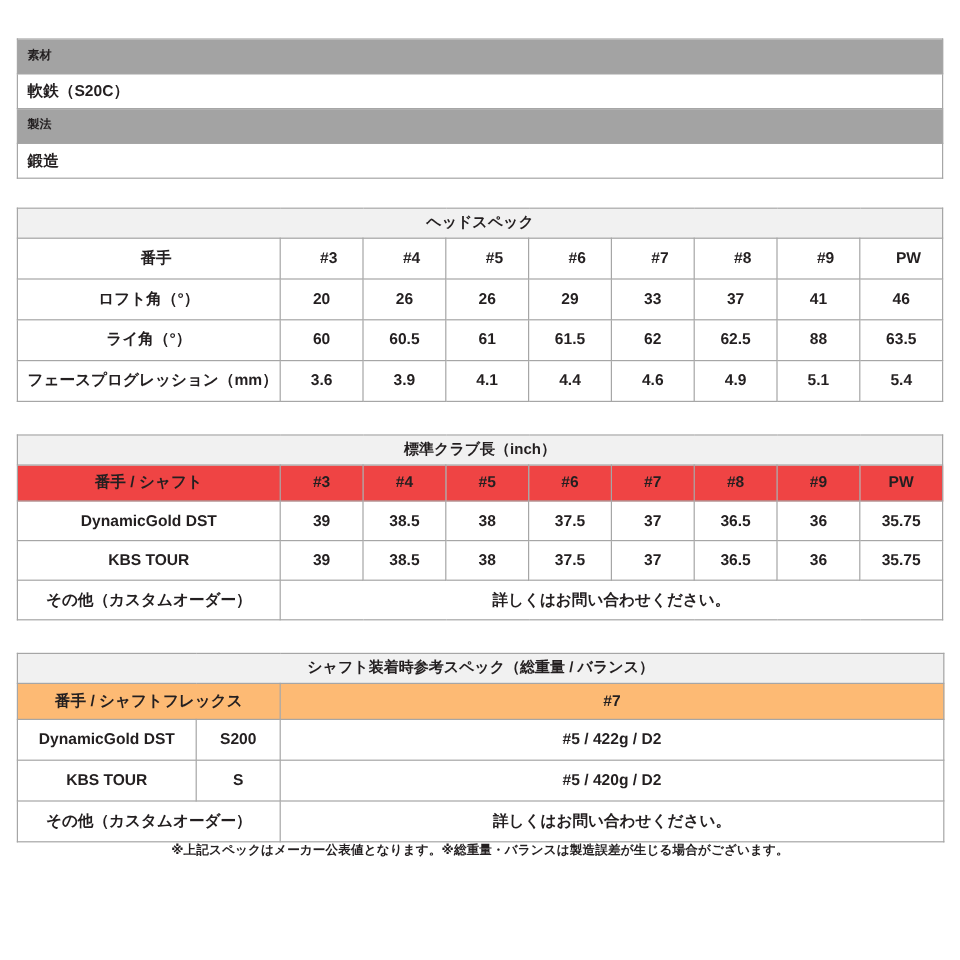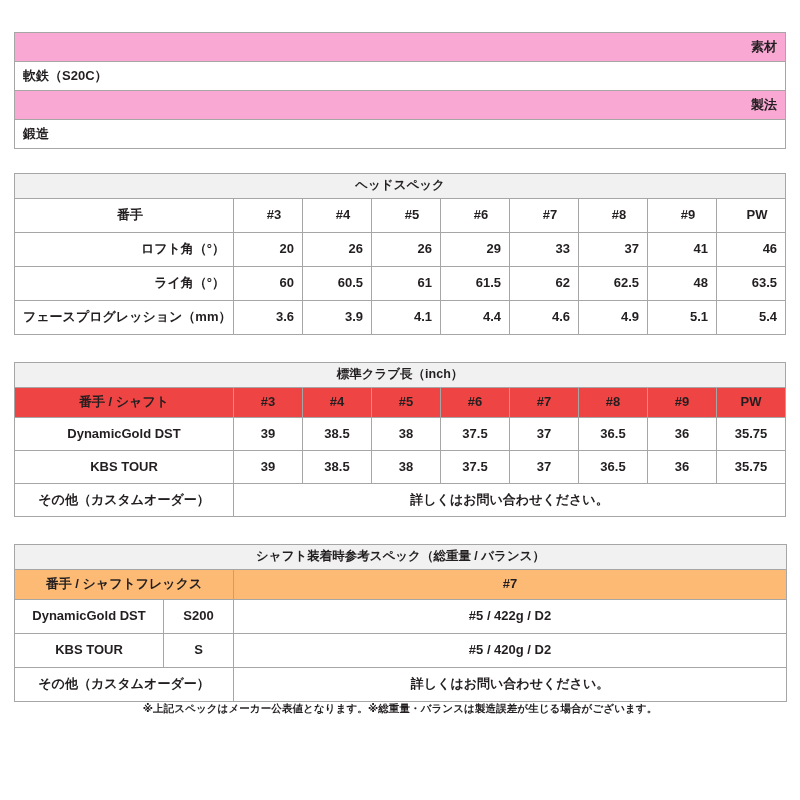--- a/index.html
+++ b/index.html
@@ -47,28 +47,28 @@
     font-size: 12.5px;
     height: 24px;
   }
   table.spec .lead {
     text-align: left;
   }
 
   
   .t1 { margin-top: 32px; }
   .t1 td { height: 28px; }
-  .t1 .label-row td { background: #f9a8d4; font-size: 13px; text-align: right; }
+  .t1 .label-row td { background: #a3a3a3; font-size: 10px; }
   .t1 .value-row td { background: #ffffff; font-size: 13px; }
 
   
   .t2 { margin-top: 24px; }
   .t2 .title-cell { height: 26px; }
   .t2 .hdr td { height: 33px; padding-left: 20px; }
-  .t2 .body td { height: 33px; text-align: right; }
+  .t2 .body td { height: 33px; }
   .t2 col.c-lead { width: 219px; }
   .t2 col.c-num  { width: 69px; }
 
   
   .t3 { margin-top: 27px; }
   .t3 .title-cell { height: 24px; }
   .t3 .hdr td { height: 29px; background: #ef4444; margin-top: 35px; }
   .t3 .body td { height: 32px; }
   .t3 col.c-lead { width: 219px; }
   .t3 col.c-num  { width: 69px; }
@@ -151,21 +151,21 @@
         <td>46</td>
       </tr>
       <tr class="body">
         <td>ライ角（°）</td>
         <td>60</td>
         <td>60.5</td>
         <td>61</td>
         <td>61.5</td>
         <td>62</td>
         <td>62.5</td>
-        <td>48</td>
+        <td>88</td>
         <td>63.5</td>
       </tr>
       <tr class="body">
         <td>フェースプログレッション（mm）</td>
         <td>3.6</td>
         <td>3.9</td>
         <td>4.1</td>
         <td>4.4</td>
         <td>4.6</td>
         <td>4.9</td>

